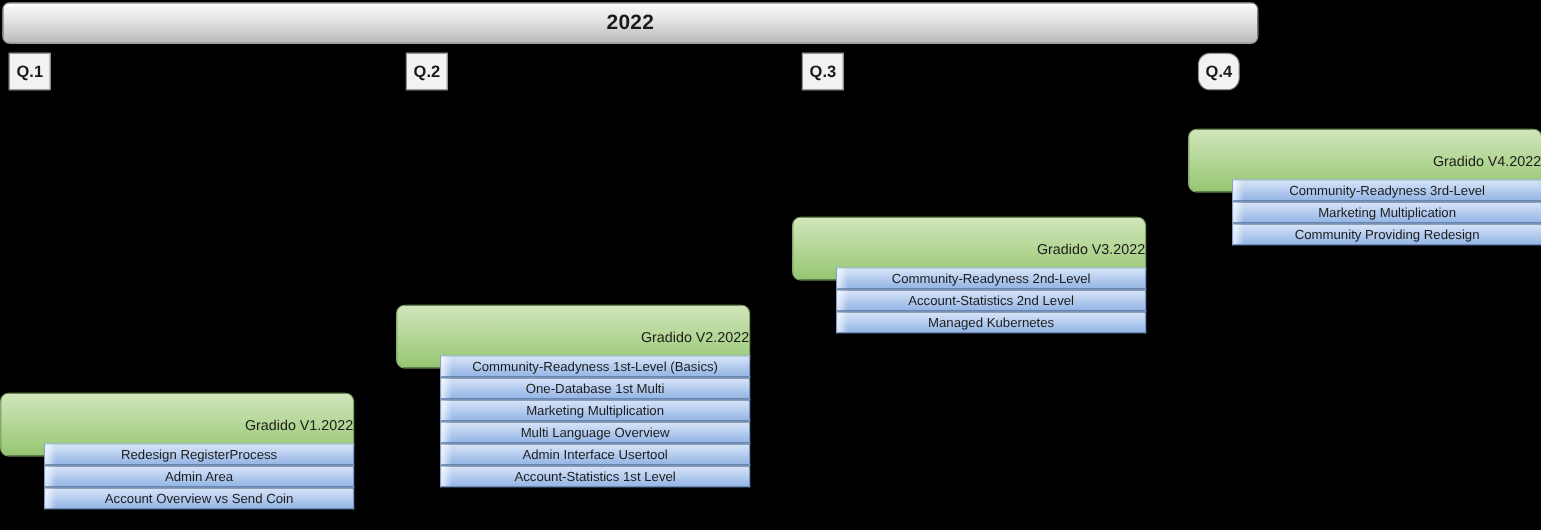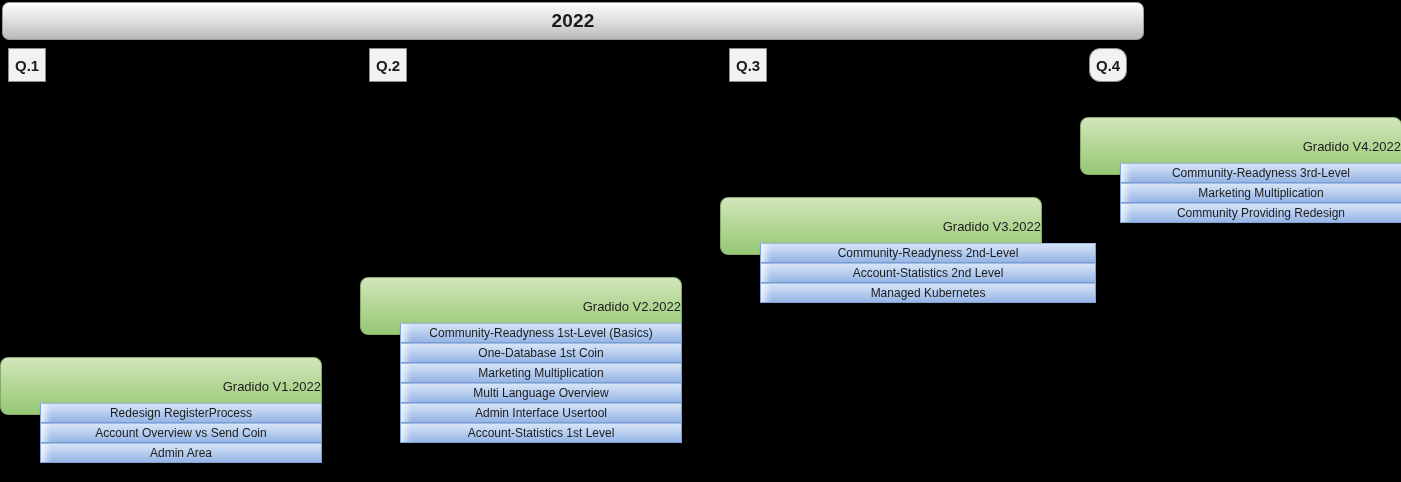--- a/index.html
+++ b/index.html
@@ -165,57 +165,57 @@
   <div id="releases">
       <div class="version-group" style="left: 0px; top: 357px; width: 1401px;">
         <div class="version-header" style="position: absolute; left: 0px; top: 0px; width: 322px;">
           <span class="version-header-label">Gradido V1.2022</span>
         </div>
         <div class="version-items" style="position: absolute; left: 40px; top: 46px; width: 282px;">
           <div class="version-item">
             <span class="version-item-label">Redesign RegisterProcess</span>
           </div>
           <div class="version-item">
+            <span class="version-item-label">Admin Area</span>
+          </div>
+          <div class="version-item">
             <span class="version-item-label">Account Overview vs Send Coin</span>
-          </div>
-          <div class="version-item">
-            <span class="version-item-label">Admin Area</span>
           </div>
         </div>
       </div>
       <div class="version-group" style="left: 0px; top: 277px; width: 1401px;">
         <div class="version-header" style="position: absolute; left: 360px; top: 0px; width: 322px;">
           <span class="version-header-label">Gradido V2.2022</span>
         </div>
         <div class="version-items" style="position: absolute; left: 400px; top: 46px; width: 282px;">
           <div class="version-item">
             <span class="version-item-label">Community-Readyness 1st-Level (Basics)</span>
           </div>
           <div class="version-item">
-            <span class="version-item-label">One-Database 1st Coin</span>
+            <span class="version-item-label">One-Database 1st Multi</span>
           </div>
           <div class="version-item">
             <span class="version-item-label">Marketing Multiplication</span>
           </div>
           <div class="version-item">
             <span class="version-item-label">Multi Language Overview</span>
           </div>
           <div class="version-item">
             <span class="version-item-label">Admin Interface Usertool</span>
           </div>
           <div class="version-item">
             <span class="version-item-label">Account-Statistics 1st Level</span>
           </div>
         </div>
       </div>
       <div class="version-group" style="left: 0px; top: 197px; width: 1401px;">
         <div class="version-header" style="position: absolute; left: 720px; top: 0px; width: 322px;">
           <span class="version-header-label">Gradido V3.2022</span>
         </div>
-        <div class="version-items" style="position: absolute; left: 760px; top: 46px; width: 336px;">
+        <div class="version-items" style="position: absolute; left: 760px; top: 46px; width: 282px;">
           <div class="version-item">
             <span class="version-item-label">Community-Readyness 2nd-Level</span>
           </div>
           <div class="version-item">
             <span class="version-item-label">Account-Statistics 2nd Level</span>
           </div>
           <div class="version-item">
             <span class="version-item-label">Managed Kubernetes</span>
           </div>
         </div>

